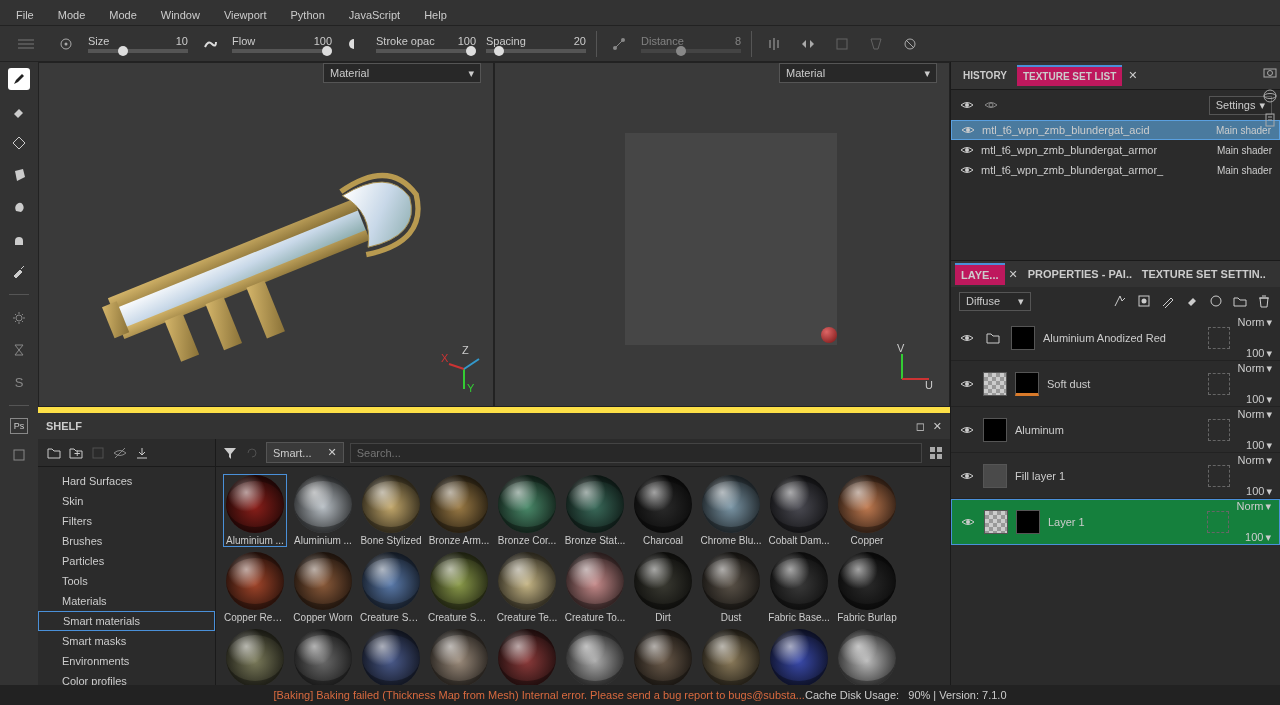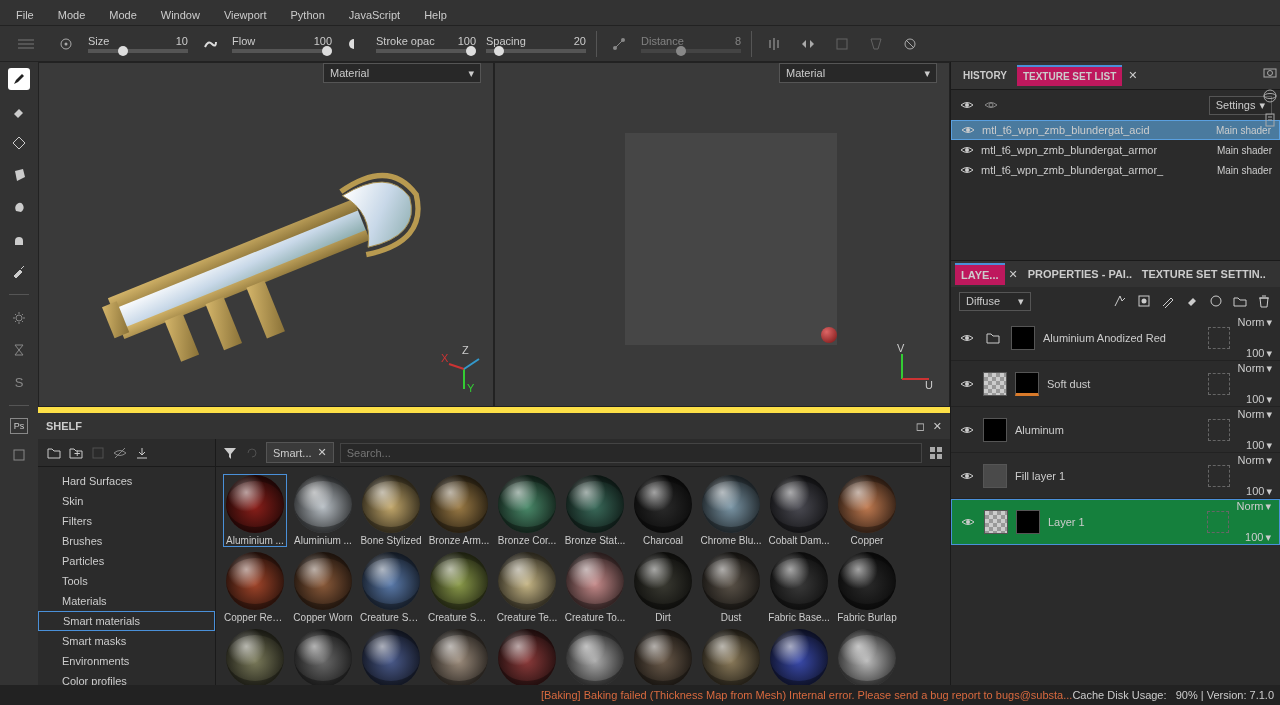--- a/index.html
+++ b/index.html
@@ -26,21 +26,21 @@
 .shelf{height:278px;background:#2b2b2b;display:flex;flex-direction:column;border-top:6px solid #fde047}
 .shelf-hdr{height:26px;background:#333;display:flex;align-items:center;justify-content:space-between;padding:0 8px}
 .shelf-body{flex:1;display:flex;min-height:0}
 .shelf-side{width:178px;background:#2b2b2b;display:flex;flex-direction:column;border-right:1px solid #1a1a1a}
 .shelf-icons{height:28px;display:flex;align-items:center;gap:6px;padding:0 8px;border-bottom:1px solid #1a1a1a}
 .cat-list{flex:1;overflow:auto;padding:4px 0}
 .cat{padding:4px 8px 4px 24px;height:20px;display:flex;align-items:center}
 .cat.sel{border:1px solid #4a90d9}
 .shelf-main{flex:1;display:flex;flex-direction:column}
 .shelf-filter{height:28px;display:flex;align-items:center;gap:6px;padding:0 6px;border-bottom:1px solid #1a1a1a}
-.chip{background:#3a3a3a;padding:3px 6px;display:flex;align-items:center;gap:6px;border:1px solid #555}
+.chip{background:#3a3a3a;padding:3px 6px;display:flex;align-items:center;gap:16px;border:1px solid #555}
 .search{flex:1;height:20px;background:#282828;border:1px solid #444;padding:0 6px;color:#888}
 .grid{flex:1;overflow:hidden;padding:8px;display:flex;flex-wrap:wrap;gap:6px;align-content:flex-start;position:relative}
 .mat-item{width:62px;display:flex;flex-direction:column;align-items:center;gap:2px}
 .sphere{width:58px;height:58px;border-radius:50%;position:relative;overflow:hidden}
 .sphere::before{content:"";position:absolute;inset:0;background:radial-gradient(circle at 35% 30%,rgba(255,255,255,.6),rgba(255,255,255,0) 35%)}
 .sphere::after{content:"";position:absolute;inset:0;border-radius:50%;border-top:6px solid rgba(0,0,0,.25);border-bottom:6px solid rgba(0,0,0,.35);box-sizing:border-box}
 .mat-label{font-size:10px;white-space:nowrap;overflow:hidden;text-overflow:ellipsis;width:62px;text-align:center}
 .mat-item.sel{outline:1px solid #4a90d9}
 .right{width:330px;background:#2b2b2b;display:flex;flex-direction:column;border-left:1px solid #1a1a1a}
 .right-tools{position:absolute;right:0;top:60px;width:22px;display:flex;flex-direction:column;gap:8px;padding:4px}
@@ -62,21 +62,21 @@
 .lay-tool-icons{display:flex;gap:8px}
 .layer-list{flex:1;overflow:auto}
 .layer{display:flex;align-items:center;height:46px;padding:0 8px;gap:8px;border-bottom:1px solid #222}
 .layer.sel{border:1px solid #4a90d9;background:#15803d}
 .thumb-sq{width:24px;height:24px;background:#000;border:1px solid #555}
 .checker{background:repeating-conic-gradient(#999 0 25%,#ccc 0 50%) 0 0/8px 8px}
 .layer-name{flex:1}
 .layer-right{display:flex;flex-direction:column;align-items:flex-end;gap:18px;font-size:10px}
 .blend{display:flex;gap:2px}
 .mask-sq{width:22px;height:22px;border:1px dashed #666}
-.statusbar{height:20px;background:#222;display:flex;align-items:center;justify-content:flex-end;padding:0 6px;font-size:10px}
+.statusbar{height:20px;background:#222;display:flex;align-items:center;justify-content:center;padding:0 6px;font-size:10px}
 .status-err{color:#d96a3f}
 svg{display:block}
 .ic{width:16px;height:16px}
 </style>
 </head>
 <body>
 
 <div class="menubar">
   <span>File</span>
   <span>Mode</span>

